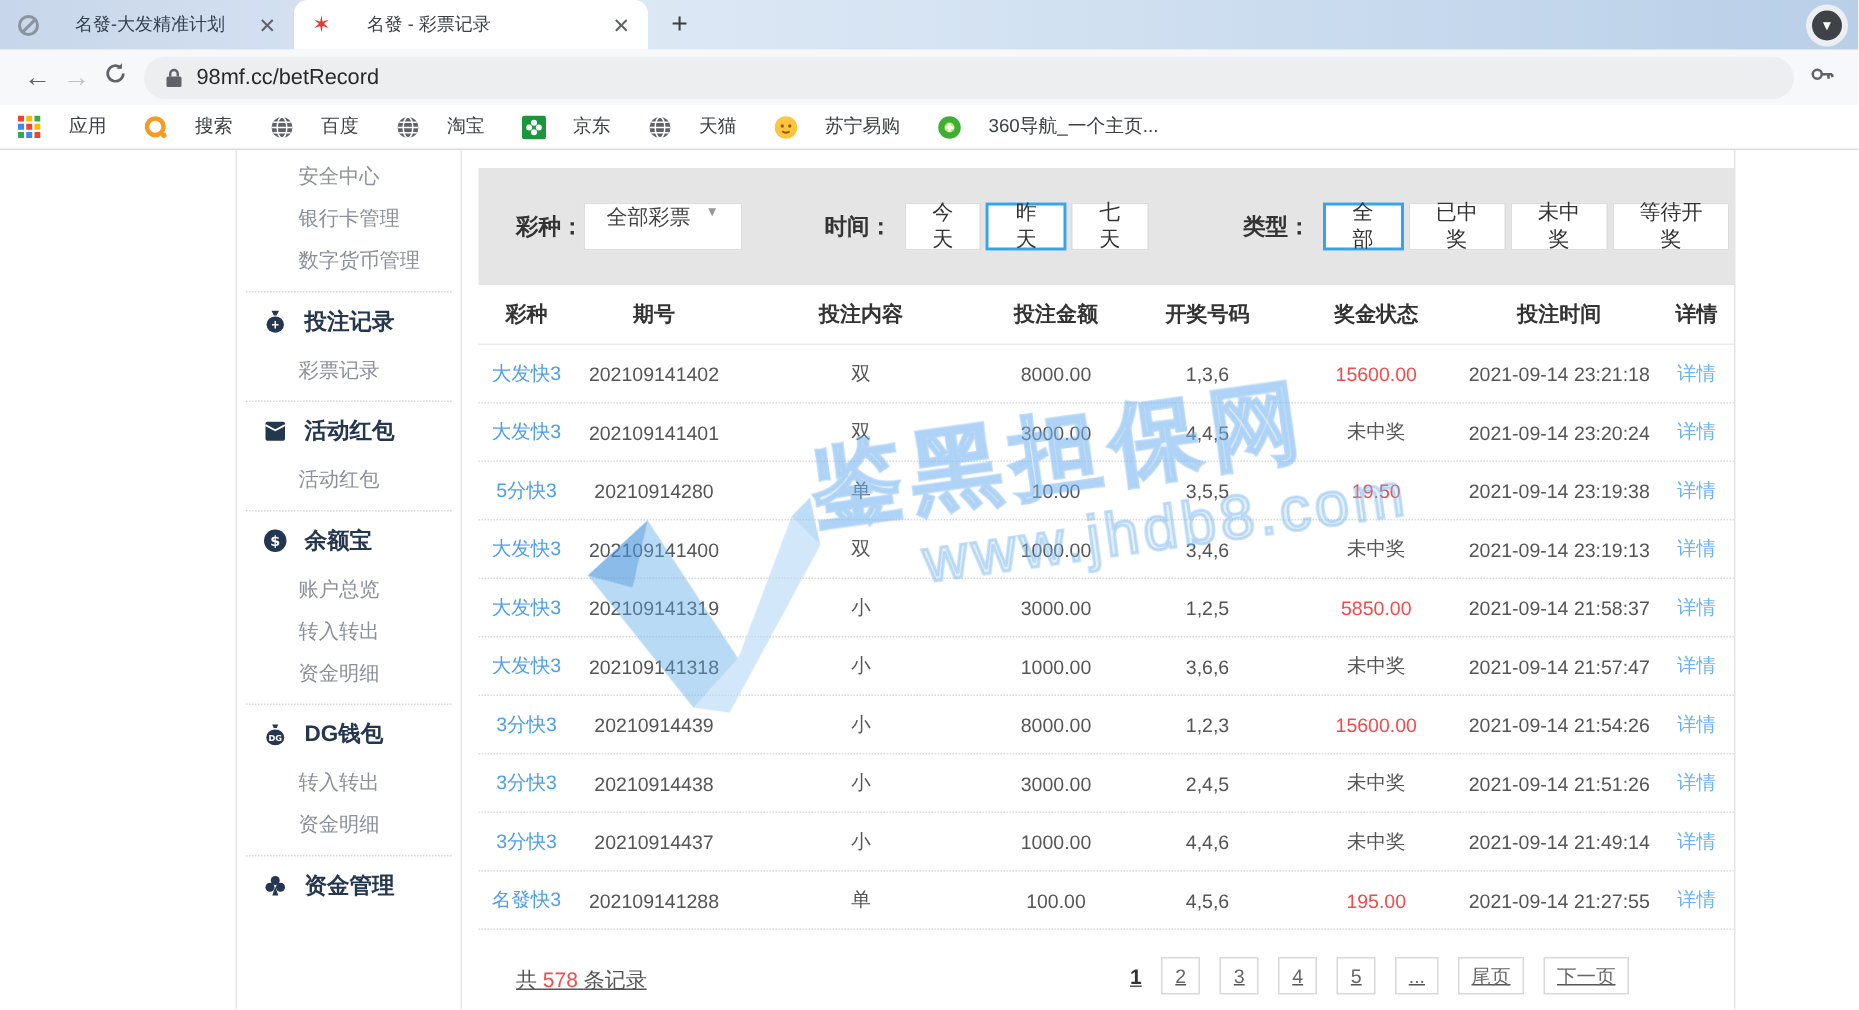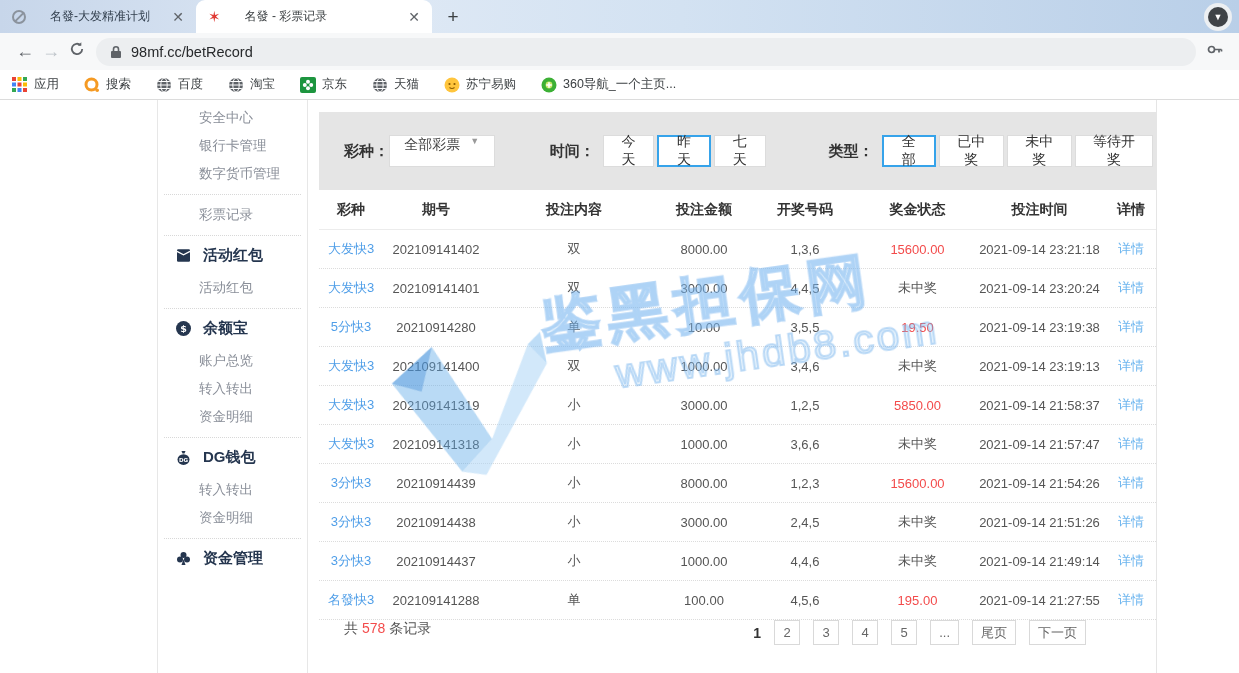--- a/index.html
+++ b/index.html
@@ -31,21 +31,21 @@
   .nav-ic { font-size:18px; color:#5f6368; width:26px; text-align:center; cursor:pointer; }
   .nav-ic.disabled { color:#bdc3c9; }
   .omnibox { flex:1; height:28px; margin:0 10px 0 6px; background:#eceef0; border-radius:14px;
     display:flex; align-items:center; padding:0 14px; }
   .url-text { font-size:14.5px; color:#27292b; margin-left:9px; }
   .key-ic { margin-right:4px; cursor:pointer; }
 
   
   .bookbar { height:30px; background:#fff; border-bottom:1px solid #dcdcdc; display:flex;
     align-items:center; padding-left:12px; gap:25px; }
-  .bm-item { display:flex; align-items:center; gap:6px; font-size:12.5px; color:#3c4043; cursor:pointer; }
+  .bm-item { display:flex; align-items:center; gap:18px; font-size:12.5px; color:#3c4043; cursor:pointer; }
   .bm-ic { width:16px; height:16px; display:inline-flex; }
 
   
   .page { height:573px; display:flex; background:#fff; position:relative; }
   .gutter { width:158px; border-right:1px solid #e7e7e7; flex:none; }
   .sidebar { width:150px; border-right:1px solid #e7e7e7; flex:none; padding-top:4px; overflow:hidden; }
   .side-sub { height:28px; line-height:28px; padding-left:41px; font-size:13.5px; color:#8a8f99; cursor:pointer; white-space:nowrap; }
   .side-sec { height:26px; margin:6px 0; display:flex; align-items:center; gap:11px; padding-left:17px;
     color:#25364f; font-weight:bold; font-size:15px; cursor:pointer; white-space:nowrap; }
   .sec-ic { width:17px; height:17px; display:inline-flex; flex:none; }
@@ -69,21 +69,21 @@
   
   .grid8 { display:grid; grid-template-columns:64px 106px 170px 90px 112px 113px 131px 52px;
     align-items:center; text-align:center; }
   .thead { height:40px; font-size:14px; font-weight:bold; color:#333; border-bottom:1px solid #ececec; background:#fff; }
   .trow { height:39px; font-size:13px; color:#555; border-bottom:1px dotted #dcdcdc; background:transparent; }
   .lot-link { color:#4f9ee8; cursor:pointer; }
   .red { color:#f34b4b; }
   .det-link { color:#6cb5ef; cursor:pointer; }
 
   
-  .pagebar { height:43px; display:flex; align-items:flex-start; padding:0 70px 0 25px; font-size:14px; color:#555; }
+  .pagebar { height:43px; display:flex; align-items:flex-end; padding:0 70px 0 25px; font-size:14px; color:#555;text-decoration:underline; }
   .pg-right { margin-left:auto; display:flex; align-items:center; gap:13px; }
   .pg-cur { font-weight:bold; color:#333; }
   .pg-box { min-width:26px; height:25px; padding:0 8px; border:1px solid #d9d9d9; background:#fff;
     color:#666; font-size:13px; display:inline-flex; align-items:center; justify-content:center; cursor:pointer; }
 
   
   .wm { position:absolute; left:55px; top:155px; width:780px; transform:rotate(-8deg);
     pointer-events:none; opacity:.85; }
   .wm-title { margin-left:168px; font-size:60px; font-weight:bold; letter-spacing:7px;
     color:rgba(160,205,245,0.30); -webkit-text-stroke:2px rgba(104,172,236,0.55); white-space:nowrap; }
@@ -230,20 +230,30 @@
       </div>
     </div>
 
   <div class="page">
     <div class="gutter"></div>
     <aside class="sidebar" id="sidebar">
         <div class="side-sub">安全中心</div>
         <div class="side-sub">银行卡管理</div>
         <div class="side-sub">数字货币管理</div>
         <div class="side-div"></div>
+        <div class="side-sec">
+          <span class="sec-ic">
+            <svg width="17" height="17" viewBox="0 0 17 17">
+              <path d="M6 1.2h5L9.4 4.4H7.6z" fill="#25364f"></path>
+              <ellipse cx="8.5" cy="10.4" rx="5.8" ry="5.4" fill="#25364f"></ellipse>
+              <path d="M8.5 8v5M6.3 10.5h4.4" stroke="#fff" stroke-width="1"></path>
+            </svg>
+          </span>
+          <span>投注记录</span>
+        </div>
         <div class="side-sub">彩票记录</div>
         <div class="side-div"></div>
         <div class="side-sec">
           <span class="sec-ic">
             <svg width="17" height="17" viewBox="0 0 17 17">
               <rect x="2" y="2.2" width="13" height="12.6" rx="1.2" fill="#25364f"></rect>
               <path d="M2 4.4l6.5 3.4L15 4.4" stroke="#fff" stroke-width="1.2" fill="none"></path>
             </svg>
           </span>
           <span>活动红包</span>

